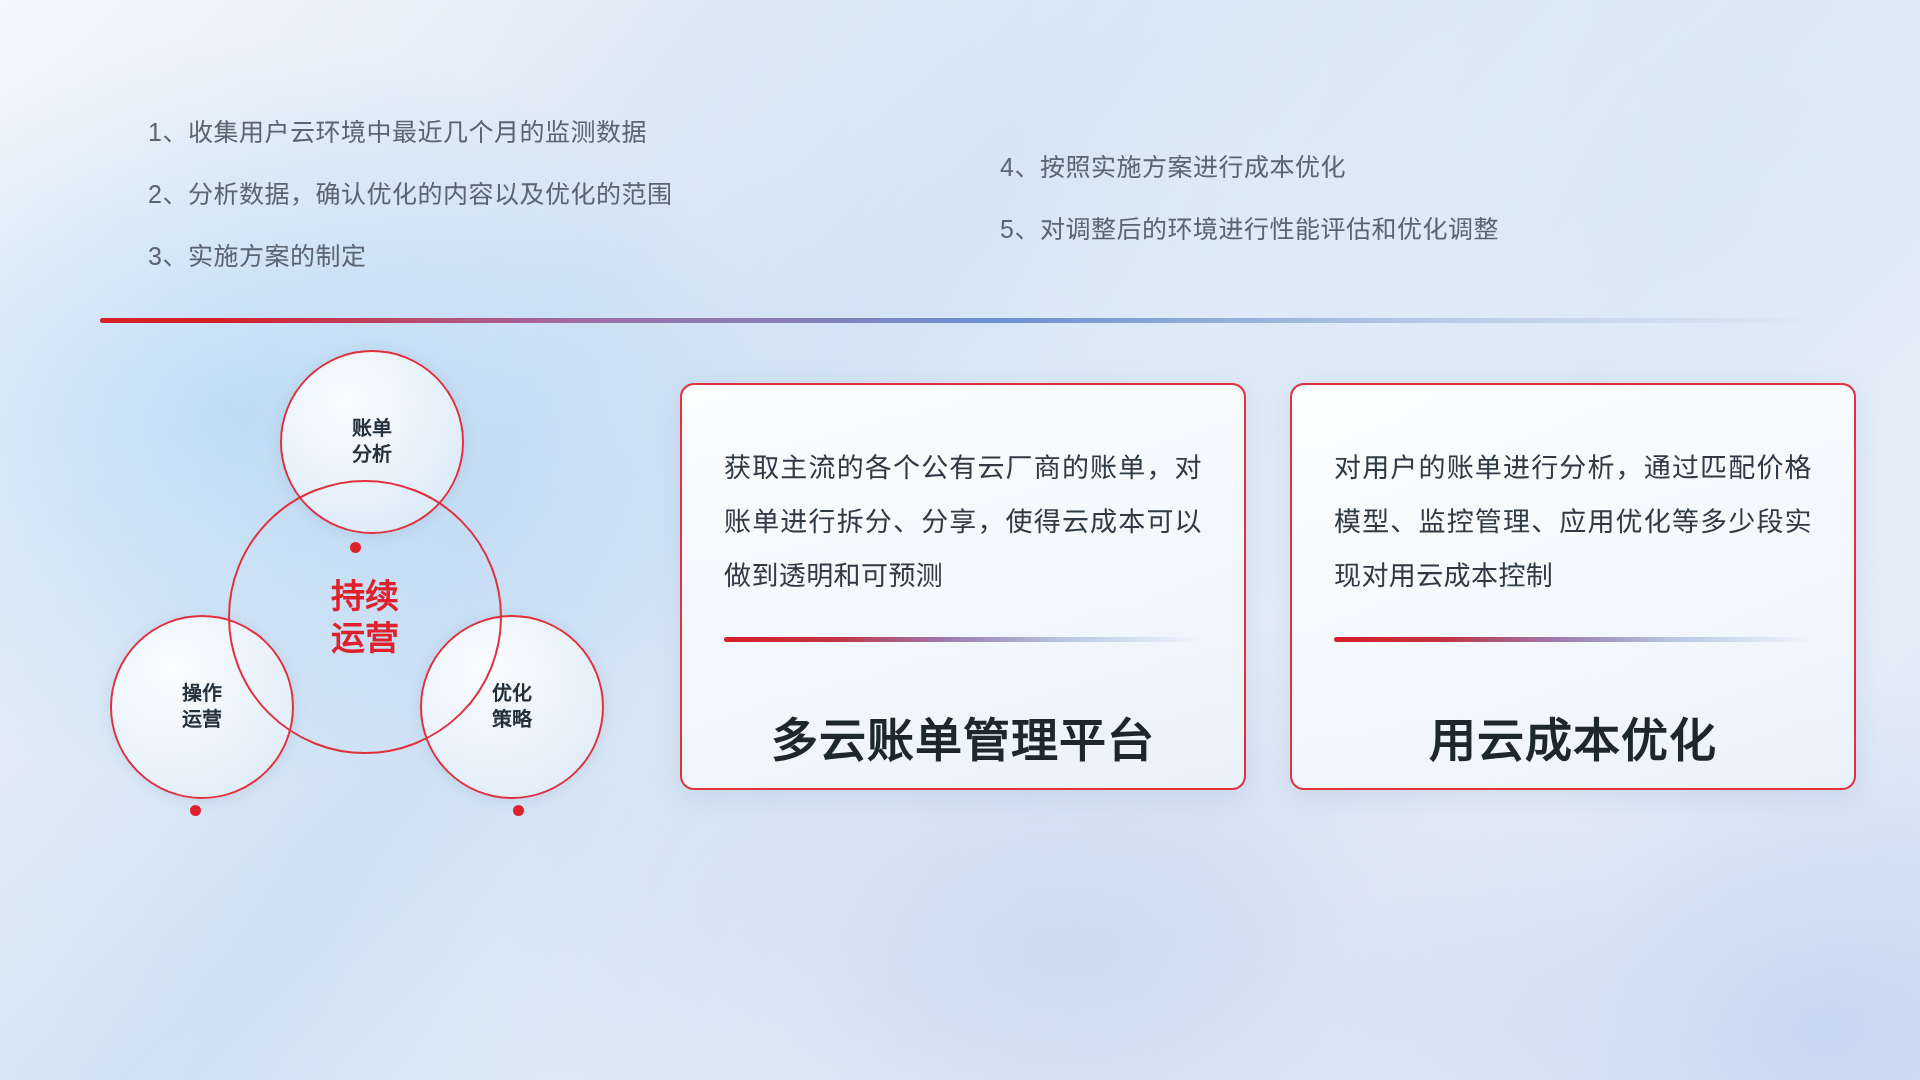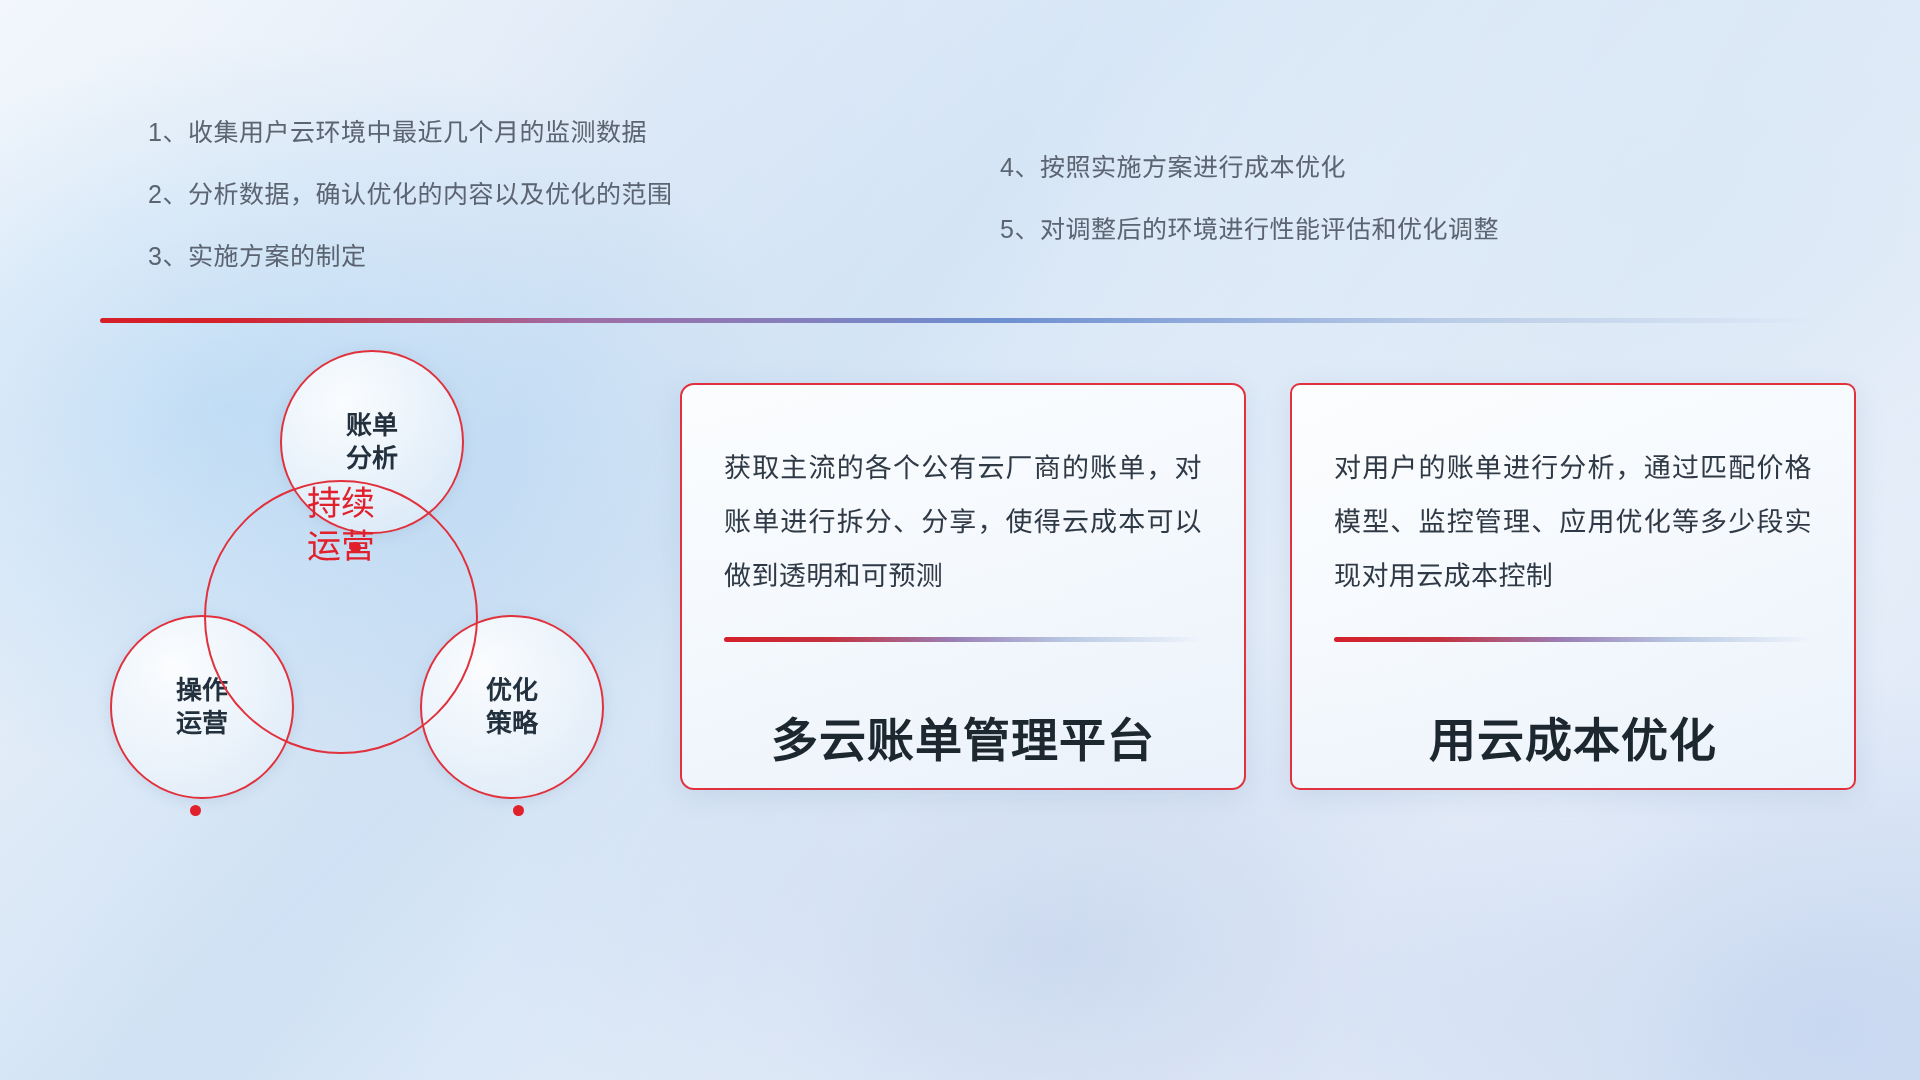--- a/index.html
+++ b/index.html
@@ -67,43 +67,43 @@
   .circle {
     position: absolute;
     border-radius: 50%;
     border: 2px solid #e0313c;
     display: flex;
     align-items: center;
     justify-content: center;
     text-align: center;
     font-weight: bold;
     color: #23303d;
-    font-size: 26px;
+    font-size: 20px;
     line-height: 1.28;
     background: radial-gradient(circle at 35% 28%, rgba(255,255,255,0.92) 0%, rgba(240,246,252,0.78) 55%, rgba(223,235,247,0.55) 100%);
     box-shadow: 0 2px 14px rgba(120,150,185,0.22);
   }
   #circle-top   { left: 180px; top: 0px;   width: 180px; height: 180px; }
   #circle-left  { left: 10px;  top: 265px; width: 180px; height: 180px; }
   #circle-right { left: 320px; top: 265px; width: 180px; height: 180px; }
 
   #circle-center {
     position: absolute;
-    left: 104px;
+    left: 128px;
     top: 130px;
     width: 270px;
     height: 270px;
     border-radius: 50%;
     border: 2px solid #e0313c;
     display: flex;
-    align-items: flex-start;
+    align-items: center;
     justify-content: center;
     text-align: center;
     color: #e0202b;
-    font-weight: normal;
+    font-weight: bold;
     font-size: 34px;
     line-height: 1.25;
   }
   .dot {
     position: absolute;
     width: 11px;
     height: 11px;
     border-radius: 50%;
     background: #e0202b;
   }
@@ -118,21 +118,21 @@
     width: 566px;
     height: 407px;
     border: 2px solid #e0313c;
     border-radius: 14px;
     background: linear-gradient(160deg, rgba(255,255,255,0.92) 0%, rgba(248,251,254,0.88) 45%, rgba(236,243,251,0.88) 100%);
     box-shadow: 0 6px 26px rgba(130,160,195,0.22);
     box-sizing: border-box;
     padding: 56px 42px 0 42px;
   }
   #card-1 { left: 680px; }
-  #card-2 { left: 1290px; border-radius: 10px; }
+  #card-2 { left: 1290px; }
 
   .card-body {
     color: #2f3a46;
     font-size: 27px;
     line-height: 2.0;
     letter-spacing: 0.4px;
     text-align: justify;
   }
   .card-rule {
     margin-top: 34px;

